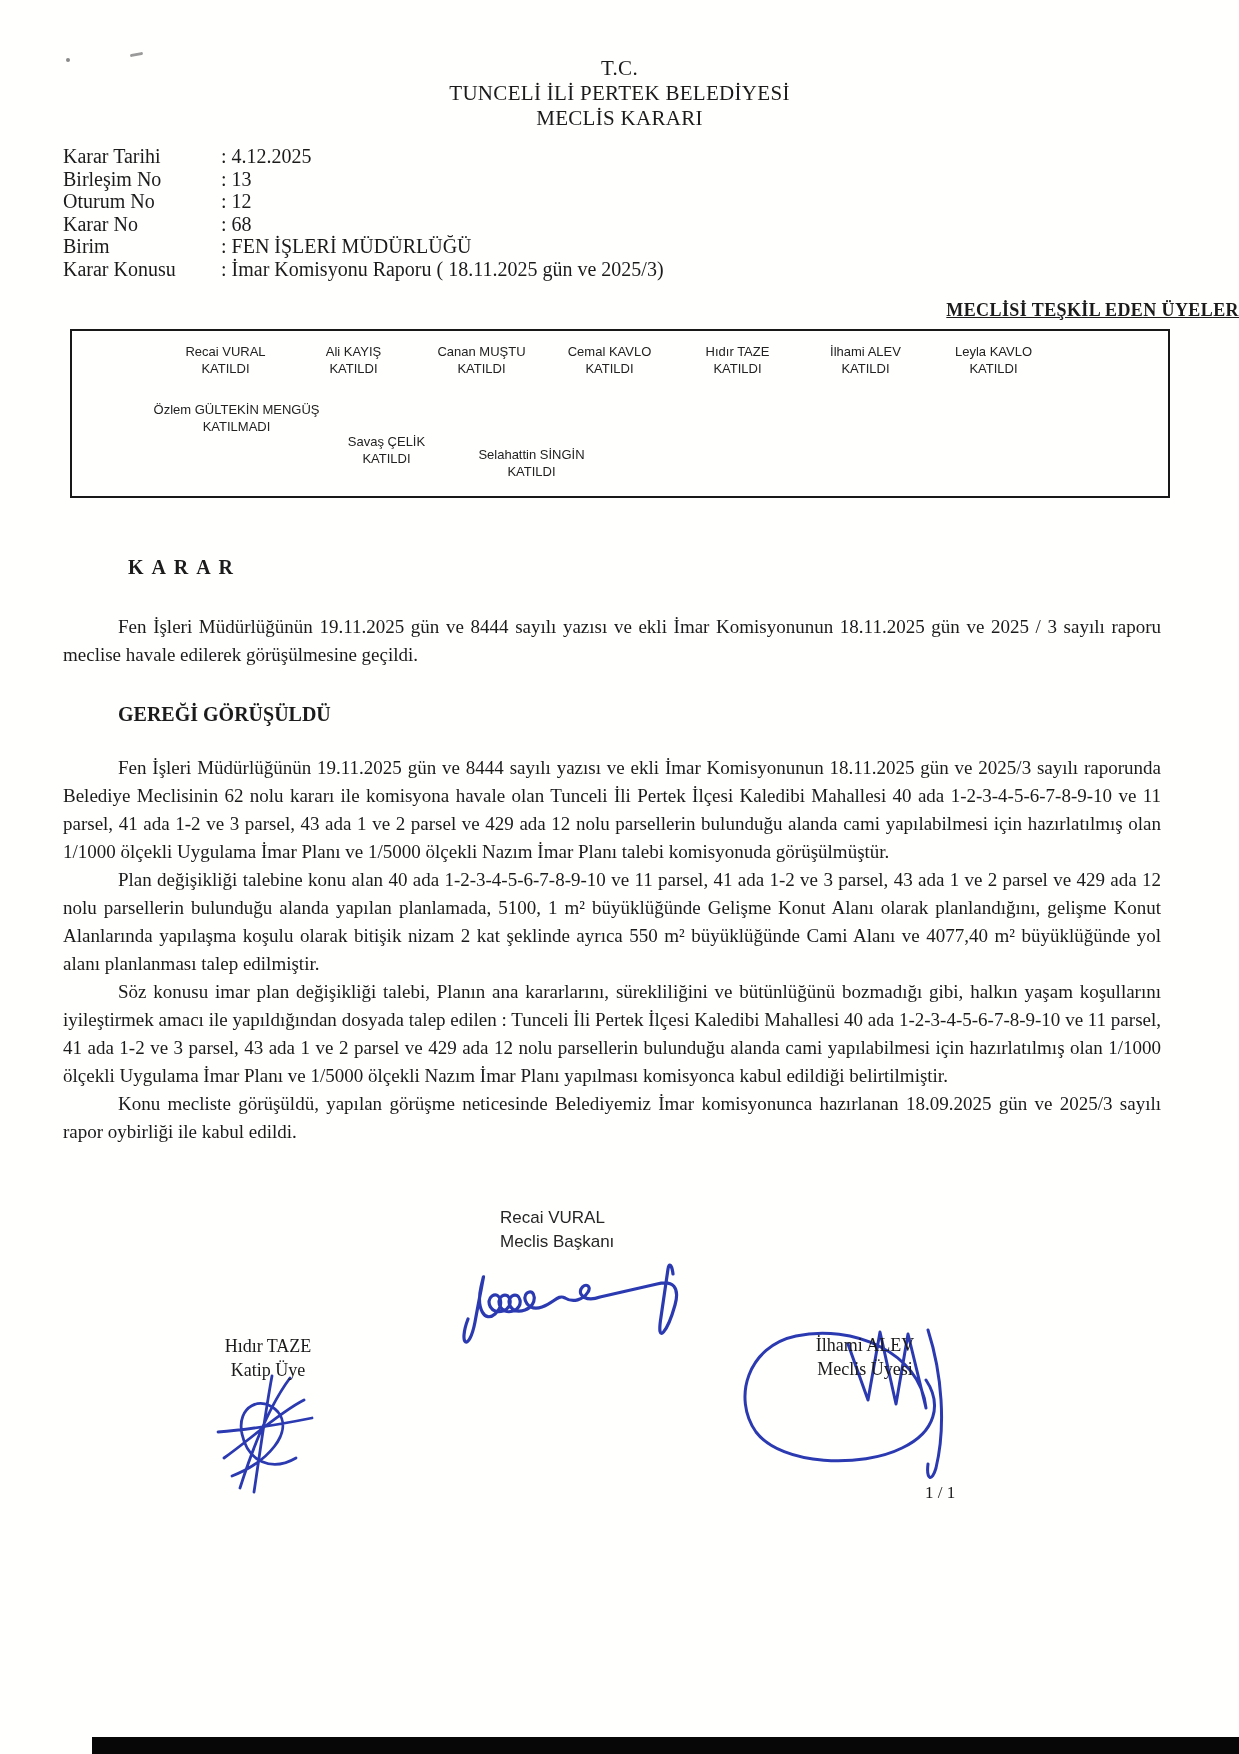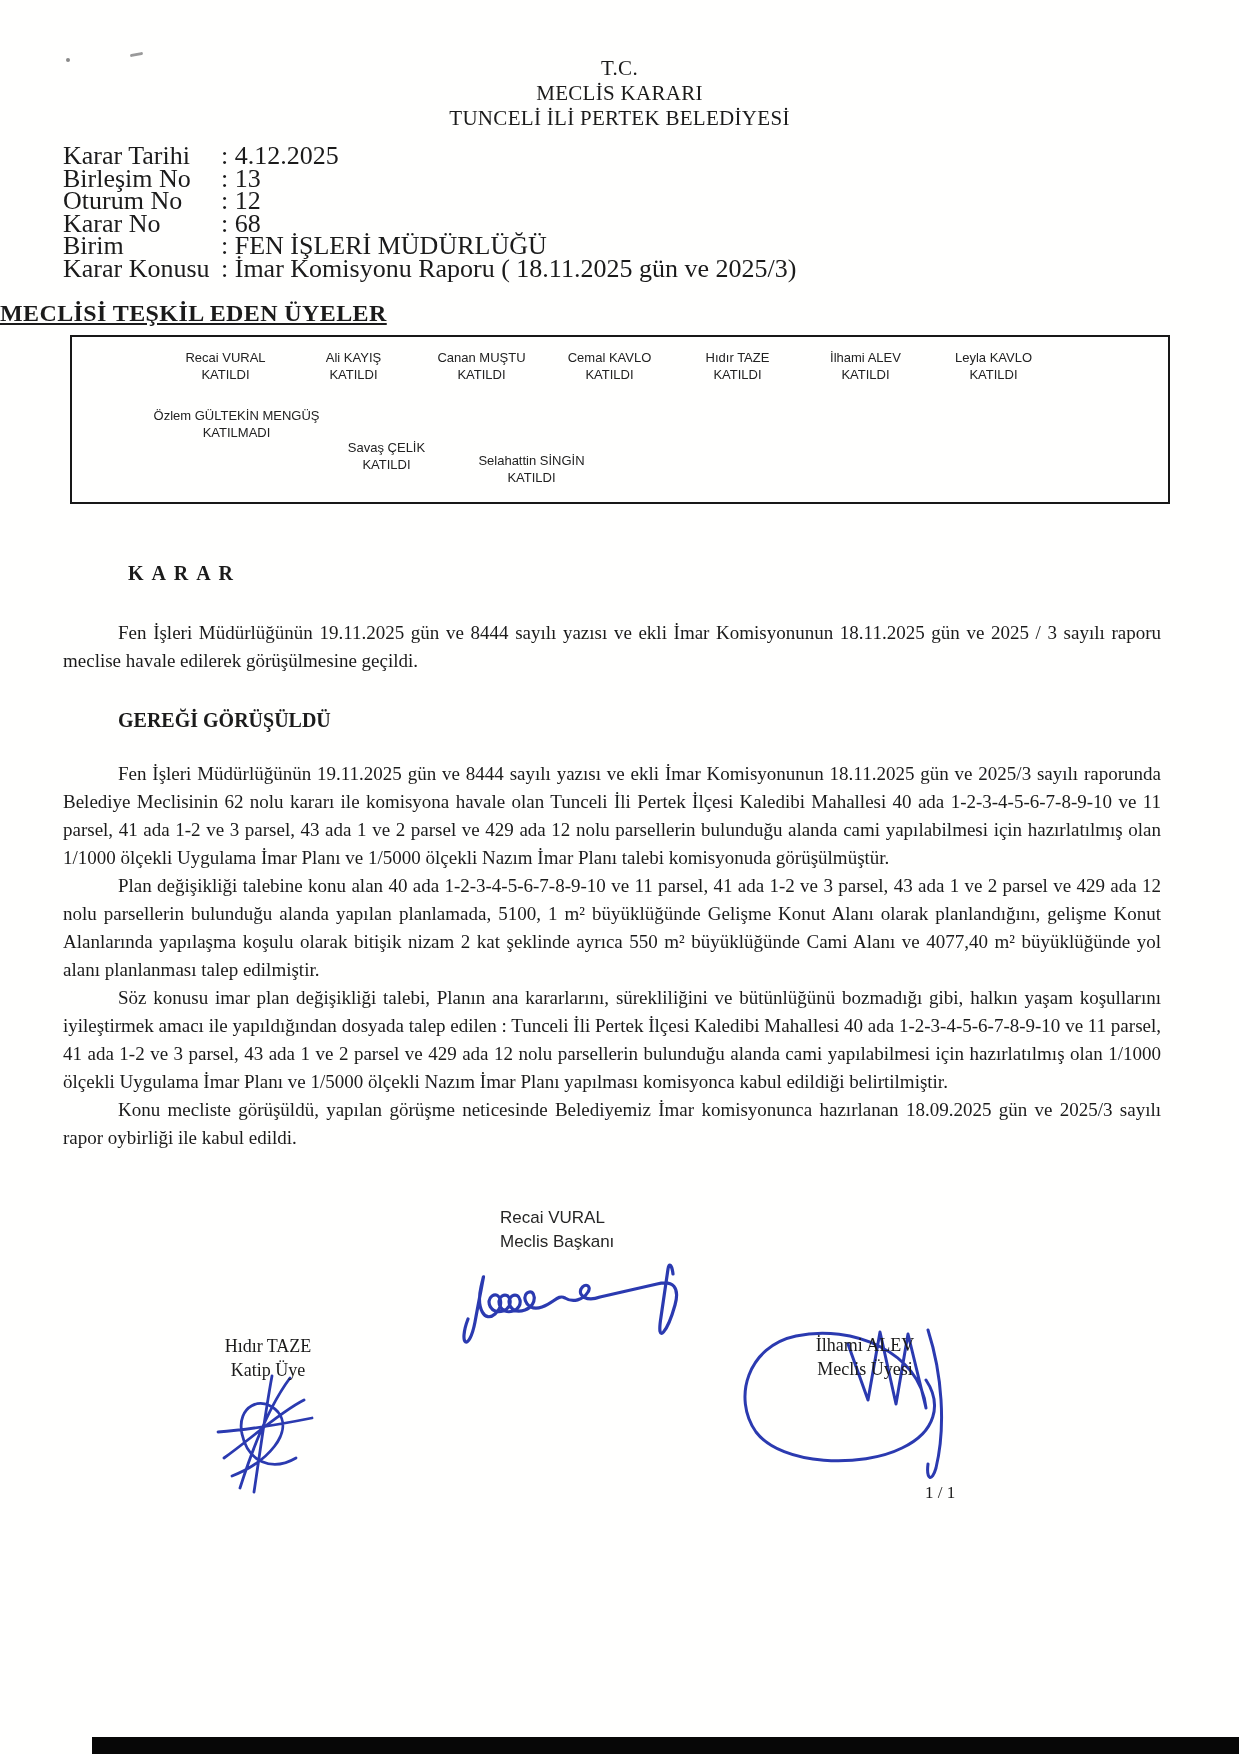--- a/index.html
+++ b/index.html
@@ -11,26 +11,26 @@
     color:#1b1b1b;
     overflow:hidden;
   }
   
   .mark-dot{position:absolute;left:66px;top:58px;width:4px;height:4px;border-radius:50%;background:#8a8a8a;}
   .mark-dash{position:absolute;left:130px;top:53px;width:13px;height:3px;background:#9a9a9a;transform:rotate(-10deg);border-radius:2px;}
 
   .header{padding-top:56px;text-align:center;font-size:21px;line-height:25px;letter-spacing:.3px;}
   .header div{white-space:nowrap;}
 
-  .meta{margin:14px 0 0 63px;font-size:26px;line-height:22.5px;}
+  .meta{margin:14px 0 0 63px;font-size:20px;line-height:22.5px;}
   .meta-row{display:flex;}
   .meta-label{width:158px;flex:none;}
   .meta-value{white-space:nowrap;}
 
-  .members-title{margin-top:20px;text-align:left;font-weight:bold;font-size:24px;text-decoration:underline;letter-spacing:.4px;}
+  .members-title{margin-top:20px;text-align:right;font-weight:bold;font-size:18px;text-decoration:underline;letter-spacing:.4px;}
   .members-box{
     margin:8px auto 0;width:1100px;box-sizing:border-box;
     border:2px solid #181818;
     padding:12px 0 16px 0;
     font-family:"Liberation Sans","DejaVu Sans",sans-serif;
     font-size:13px;line-height:17px;color:#222;
   }
   .members-row1{display:flex;padding:0 110px 0 90px;}
   .members-row1 .member-cell{flex:1;text-align:center;}
   .members-row2{display:flex;padding-left:80px;margin-top:24px;}
@@ -60,22 +60,22 @@
 </head>
 <body>
 
 <div class="page">
 
   <div class="mark-dot"></div>
   <div class="mark-dash"></div>
 
   <div class="header">
     <div>T.C.</div>
+    <div>TUNCELİ İLİ PERTEK BELEDİYESİ</div>
     <div>MECLİS KARARI</div>
-    <div>TUNCELİ İLİ PERTEK BELEDİYESİ</div>
   </div>
 
   <div class="meta">
     <div class="meta-row">
       <span class="meta-label">Karar Tarihi</span>
       <span class="meta-value">: 4.12.2025</span>
     </div>
     <div class="meta-row">
       <span class="meta-label">Birleşim No</span>
       <span class="meta-value">: 13</span>

